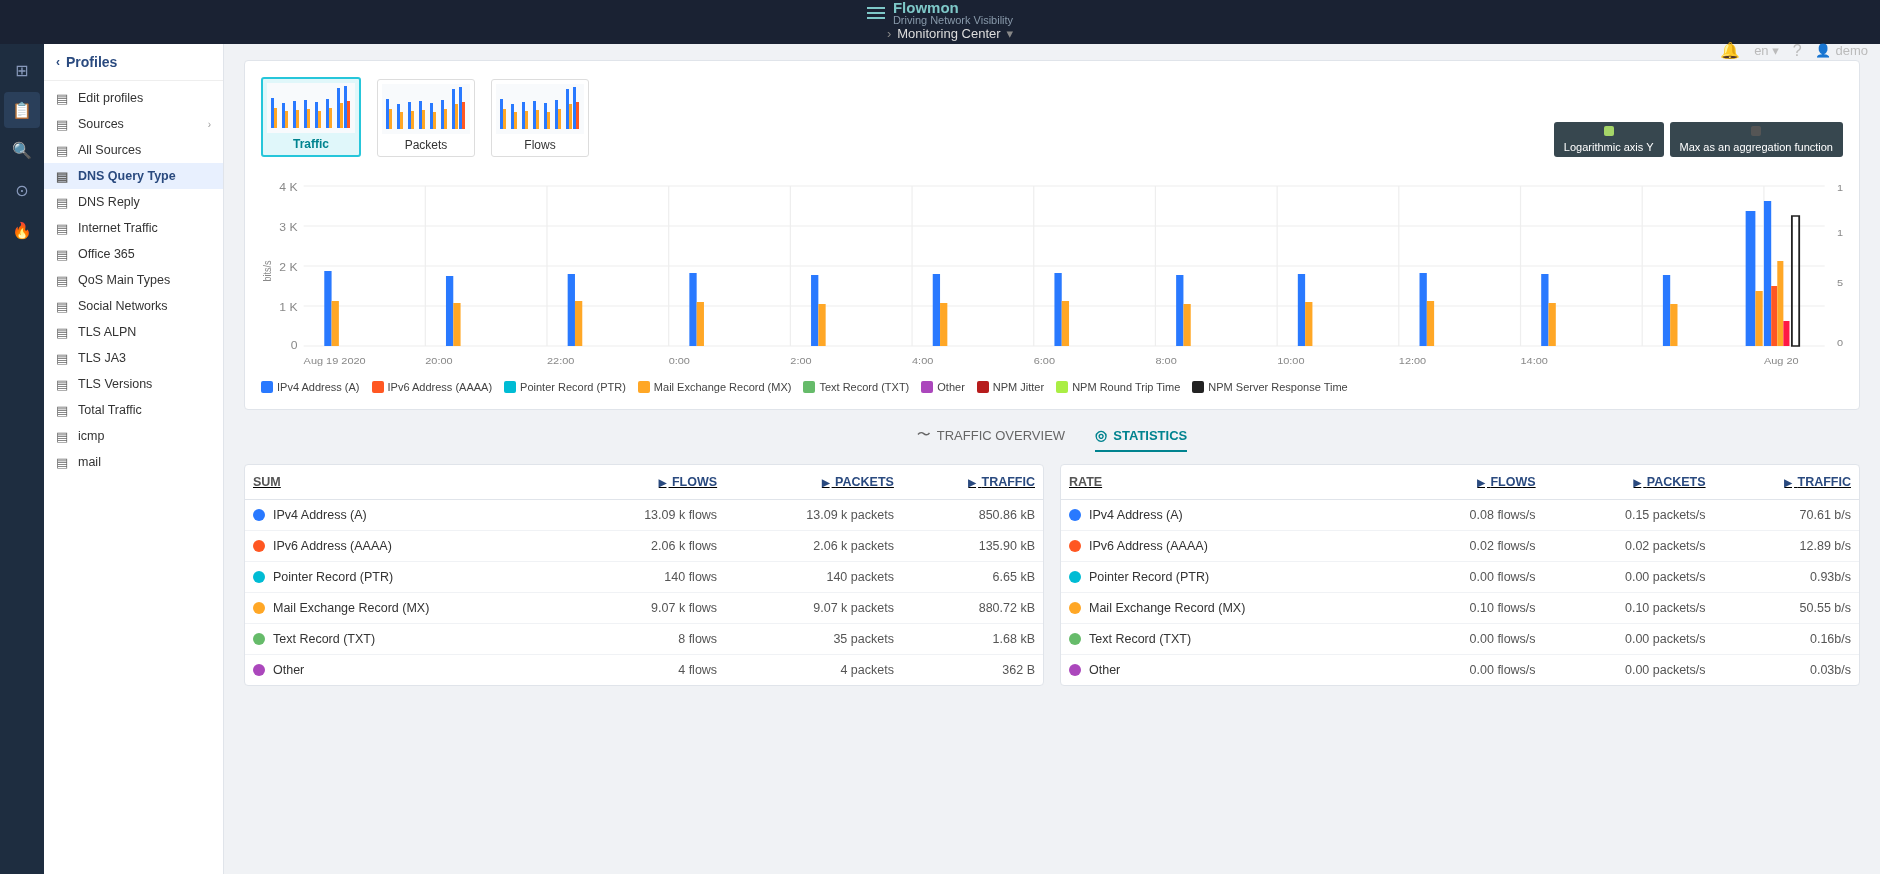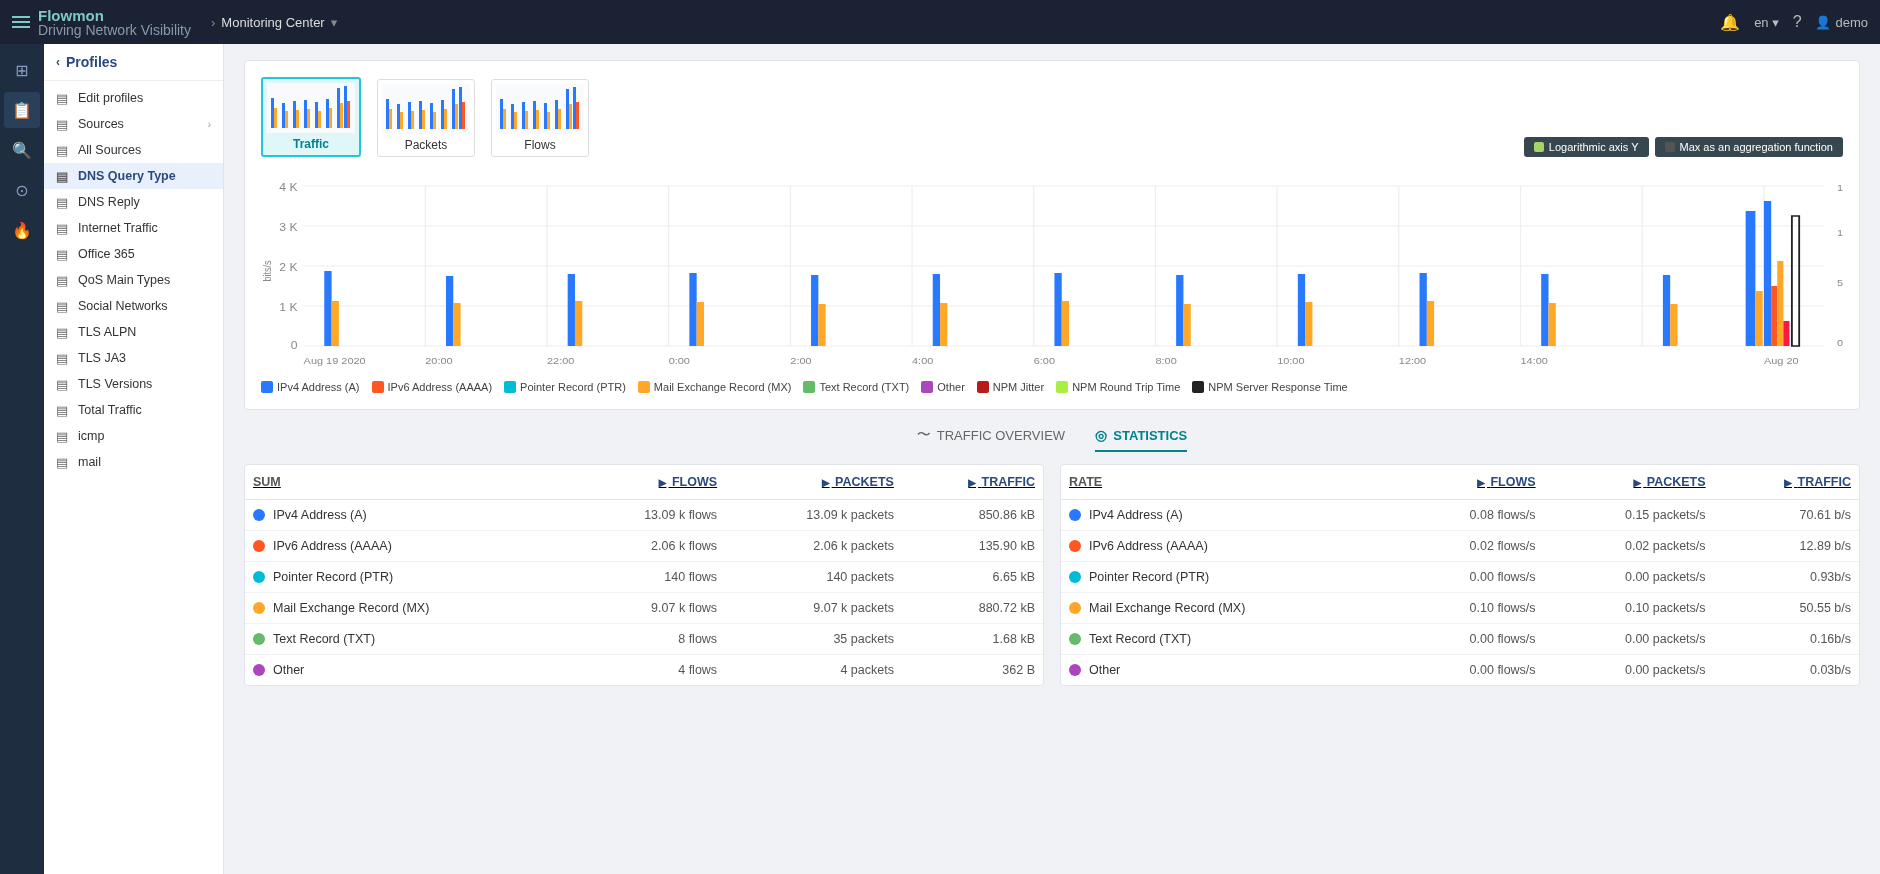--- a/index.html
+++ b/index.html
@@ -8,27 +8,28 @@
     
     .topnav {
       background: #1a2233;
       height: 44px;
       display: flex;
       align-items: center;
       padding: 0 12px;
       color: #fff;
       flex-shrink: 0;
       z-index: 100;
+      flex-direction: column;
     }
     .topnav-logo { display: flex; align-items: center; gap: 8px; }
     .topnav-logo .hamburger { display: flex; flex-direction: column; gap: 3px; cursor: pointer; }
     .topnav-logo .hamburger span { width: 18px; height: 2px; background: #7ec8c8; display: block; }
     .logo-text { display: flex; flex-direction: column; line-height: 1; }
     .logo-name { color: #7ec8c8; font-weight: 700; font-size: 15px; }
-    .logo-sub { color: #8899aa; font-size: 14px; }
+    .logo-sub { color: #8899aa; font-size: 11px; }
     .topnav-center { display: flex; align-items: center; gap: 6px; margin-left: 20px; color: #ccc; font-size: 13px; }
     .topnav-center .arrow { color: #888; }
     .topnav-center .section-name { color: #ddd; }
     .topnav-right { margin-left: auto; display: flex; align-items: center; gap: 14px; color: #bbb; font-size: 13px; }
     .topnav-right .icon-btn { cursor: pointer; font-size: 16px; }
 
     
     .main-layout { display: flex; flex: 1; overflow: hidden; }
 
     
@@ -160,20 +161,21 @@
       background: #37474f;
       color: #fff;
       font-size: 11px;
       padding: 4px 10px;
       border-radius: 3px;
       display: flex;
       align-items: center;
       gap: 5px;
       cursor: pointer;
       white-space: nowrap;
+      flex-direction: column;
     }
     .chart-opt-btn .color-sq { width: 10px; height: 10px; border-radius: 2px; display: inline-block; }
 
     
     .main-chart-area {
       position: relative;
       height: 200px;
     }
     .chart-svg { width: 100%; height: 100%; }
 

